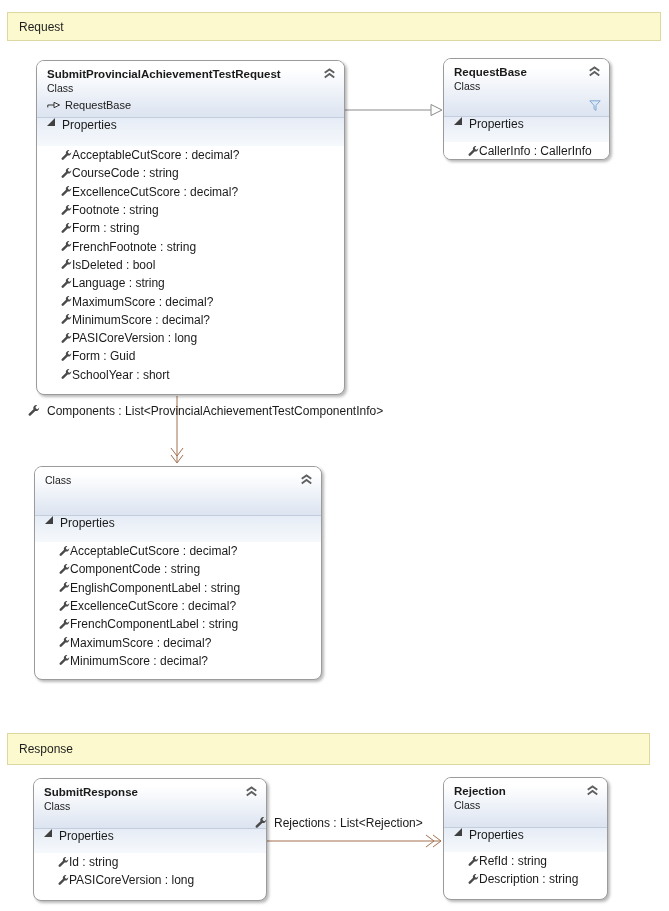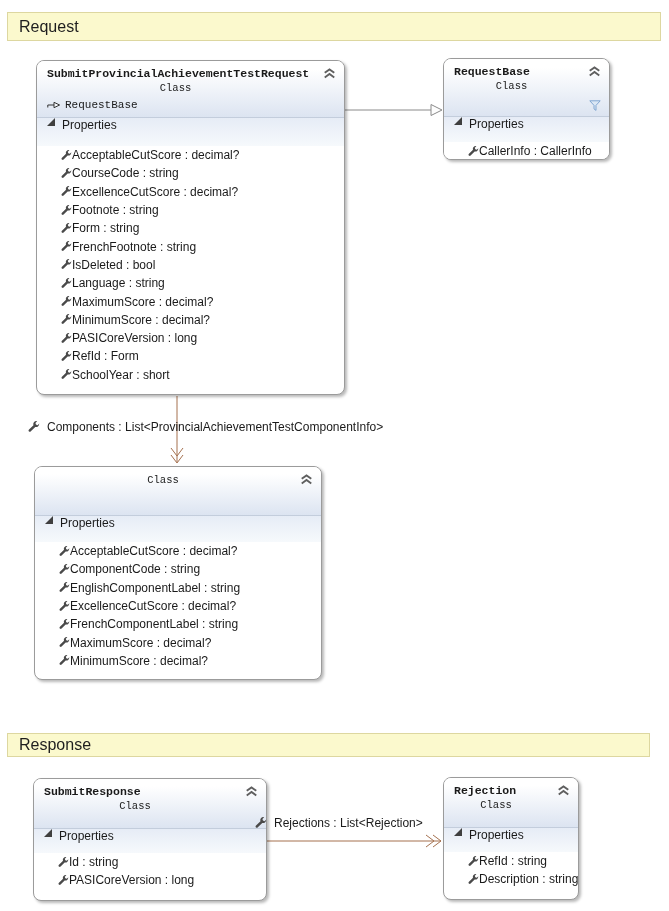--- a/index.html
+++ b/index.html
@@ -7,42 +7,41 @@
     width:669px;height:911px;position:relative;background:#ffffff;
     font-family:"Liberation Sans", sans-serif;color:#1a1a1a;overflow:hidden;
   }
 
   
   .banner{
     position:absolute;
     background:#fbf9cd;
     border:1px solid #ddd7a0;
     display:flex;align-items:center;
-    font-size:16px;color:#1e1e1e;
+    font-size:12px;color:#1e1e1e;
     padding-left:11px;box-sizing:border-box;
   }
 
   
   .class-box{
     position:absolute;box-sizing:border-box;
     background:#ffffff;
     border:1px solid #9b9b9b;
     border-radius:8px;
     box-shadow:2px 2px 3px rgba(0,0,0,0.28);
     overflow:hidden;
   }
   .box-header{
     position:relative;box-sizing:border-box;
     background:linear-gradient(#ffffff 15%, #dce4f1 100%);
     border-bottom:1px solid #c3cddc;
     padding:6px 40px 0 10px;
-    font-family:Liberation Mono, monospace;
   }
   .box-title{font-size:11.5px;font-weight:bold;white-space:nowrap;line-height:14px;}
-  .box-stereo{font-size:10.5px;line-height:13px;margin-top:1px;text-align:center;}
+  .box-stereo{font-size:10.5px;line-height:13px;margin-top:1px;}
   .base-row{display:flex;align-items:center;gap:4px;font-size:11px;margin-top:4px;}
   .collapse-btn{
     position:absolute;top:7px;right:8px;width:14px;height:11px;
     background:none;border:none;padding:0;cursor:pointer;line-height:0;
   }
   .filter-btn{
     position:absolute;bottom:5px;right:8px;width:13px;height:12px;
     background:none;border:none;padding:0;cursor:pointer;line-height:0;
   }
   .section-row{
@@ -88,21 +87,21 @@
       <path d="M0.8 6.5V4h6.2" fill="none" stroke="#333"></path>
       <polygon points="7,1.3 12.6,4 7,6.7" fill="#f6f9fc" stroke="#333"></polygon>
     </symbol>
   </defs>
 </svg>
 
 <div class="banner" style="left:7px;top:12px;width:654px;height:29px">
   <span>Request</span>
 </div>
 
-<div class="banner" style="left:7px;top:733px;width:643px;height:24px">
+<div class="banner" style="left:7px;top:733px;width:643px;height:32px">
   <span>Response</span>
 </div>
 
 <svg class="connector-layer" width="669" height="911">
   <g fill="none" stroke="#8a8a8a">
     <line x1="345" y1="110" x2="431" y2="110"></line>
     <polygon points="431,104.5 442,110 431,115.5" fill="#fdfdfd"></polygon>
   </g>
   <g fill="none" stroke="#a5714f">
     <line x1="177" y1="396" x2="177" y2="462"></line>
@@ -200,21 +199,21 @@
     <div class="prop-row">
         <span class="ic"><svg width="11" height="11">
             <use href="#i-wrench"></use>
           </svg></span>
         <span>PASICoreVersion : long</span>
       </div>
     <div class="prop-row">
         <span class="ic"><svg width="11" height="11">
             <use href="#i-wrench"></use>
           </svg></span>
-        <span>RefId : Form</span>
+        <span>Form : Guid</span>
       </div>
     <div class="prop-row">
         <span class="ic"><svg width="11" height="11">
             <use href="#i-wrench"></use>
           </svg></span>
         <span>SchoolYear : short</span>
       </div>
   </div>
 </div>
 
@@ -238,21 +237,21 @@
   <div class="prop-list">
     <div class="prop-row">
         <span class="ic"><svg width="11" height="11">
             <use href="#i-wrench"></use>
           </svg></span>
         <span>CallerInfo : CallerInfo</span>
       </div>
   </div>
 </div>
 
-<div class="conn-label" style="left:28px;top:420px">
+<div class="conn-label" style="left:28px;top:404px">
   <span class="ic"><svg width="12" height="12">
         <use href="#i-wrench"></use>
       </svg></span>
   <span>Components : List&lt;ProvincialAchievementTestComponentInfo&gt;</span>
 </div>
 
 <div class="class-box" style="left:34px;top:466px;width:288px;height:214px">
   <div class="box-header" style="height:49px">
     <div class="box-stereo">Class</div>
     <button class="collapse-btn"><svg width="13" height="11">
@@ -341,21 +340,21 @@
   </div>
 </div>
 
 <div class="conn-label" style="left:255px;top:816px">
   <span class="ic"><svg width="12" height="12">
         <use href="#i-wrench"></use>
       </svg></span>
   <span>Rejections : List&lt;Rejection&gt;</span>
 </div>
 
-<div class="class-box" style="left:443px;top:777px;width:136px;height:123px">
+<div class="class-box" style="left:443px;top:777px;width:165px;height:123px">
   <div class="box-header" style="height:50px">
     <div class="box-title">Rejection</div>
     <div class="box-stereo">Class</div>
     <button class="collapse-btn"><svg width="13" height="11">
           <use href="#i-collapse"></use>
         </svg></button>
   </div>
   <div class="section-row" style="height:24px">
     <span class="ic"><svg width="8" height="8">
           <use href="#i-expander"></use>

